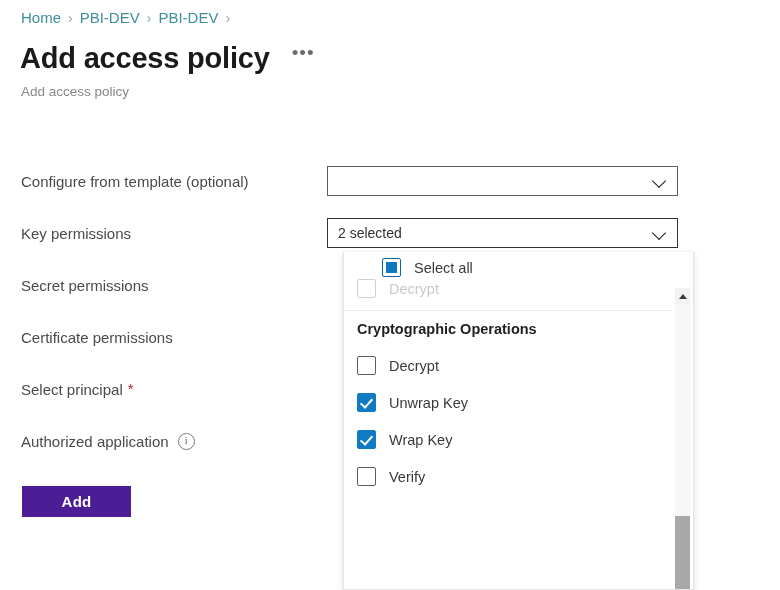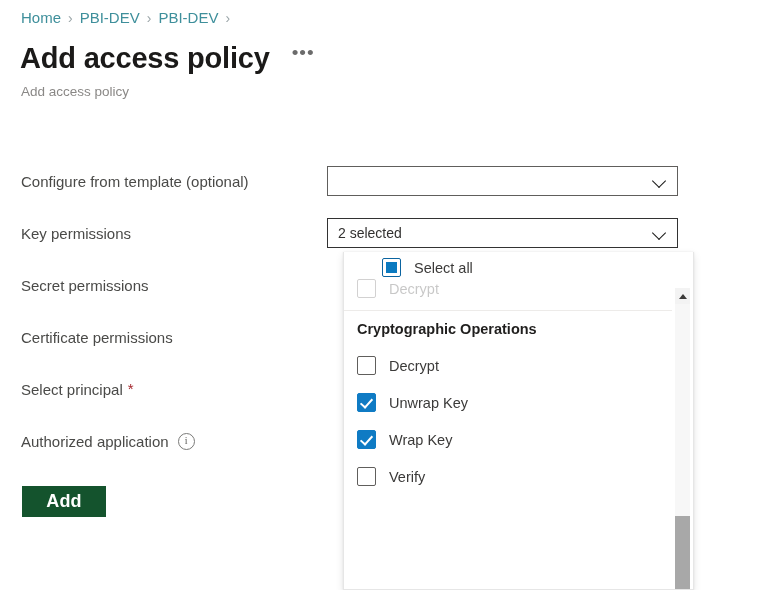--- a/index.html
+++ b/index.html
@@ -321,27 +321,27 @@
     height: 74px;
     background: #a8a8a8;
     cursor: pointer;
   }
 
   
   .add-button {
     position: absolute;
     left: 22px;
     top: 486px;
-    width: 84px;
+    width: 109px;
     height: 31px;
-    background: #14532d;
+    background: #4c1d95;
     color: #ffffff;
     border: none;
     font-family: "Liberation Sans", sans-serif;
-    font-size: 18px;
+    font-size: 15px;
     font-weight: 600;
     cursor: pointer;
     letter-spacing: 0.2px;
   }
 </style>
 </head>
 <body>
 
 <div class="breadcrumb">
   <span class="crumb-link">Home</span>

